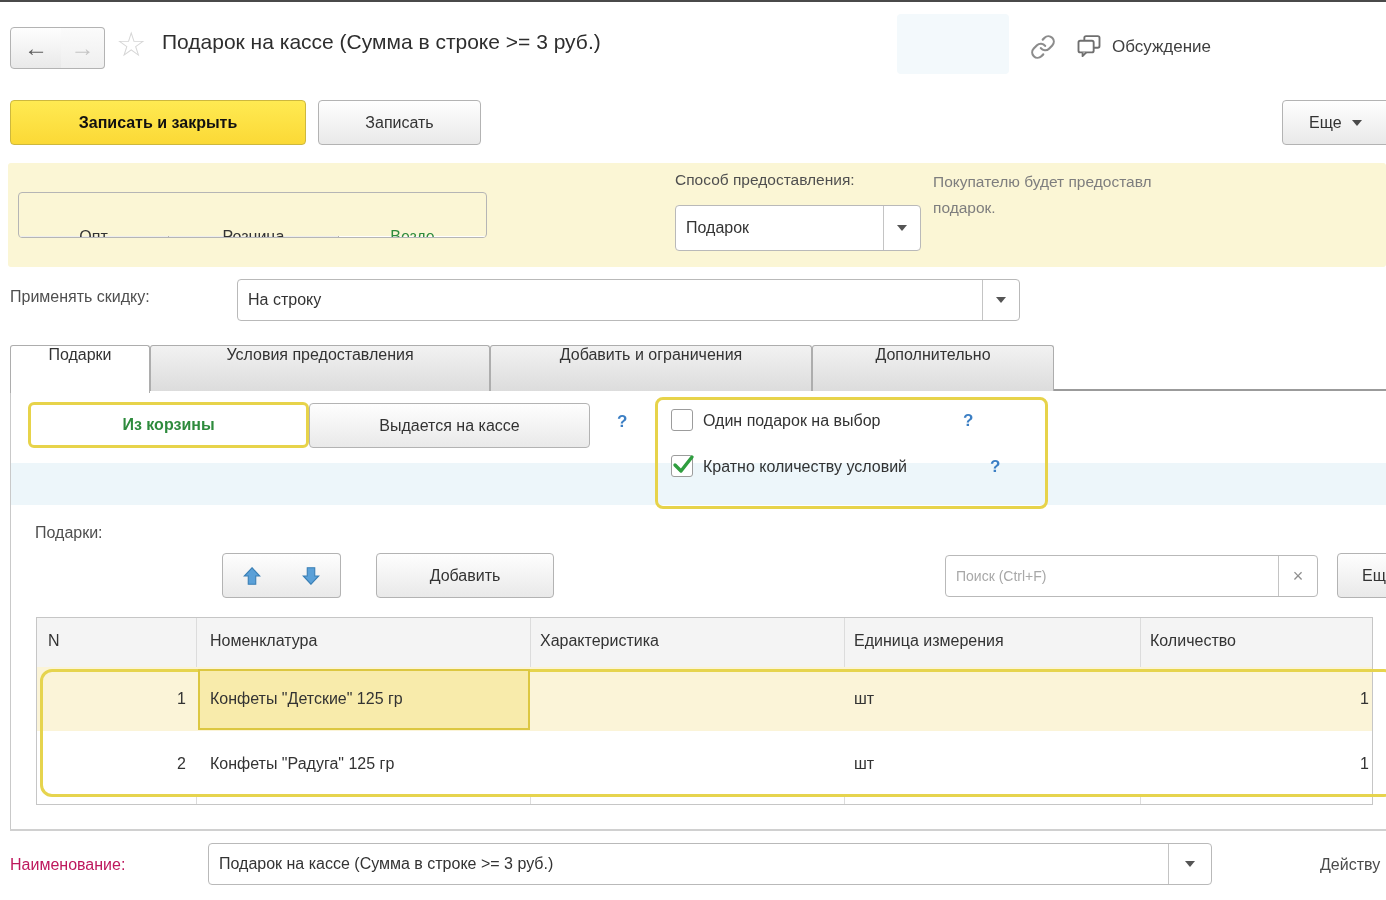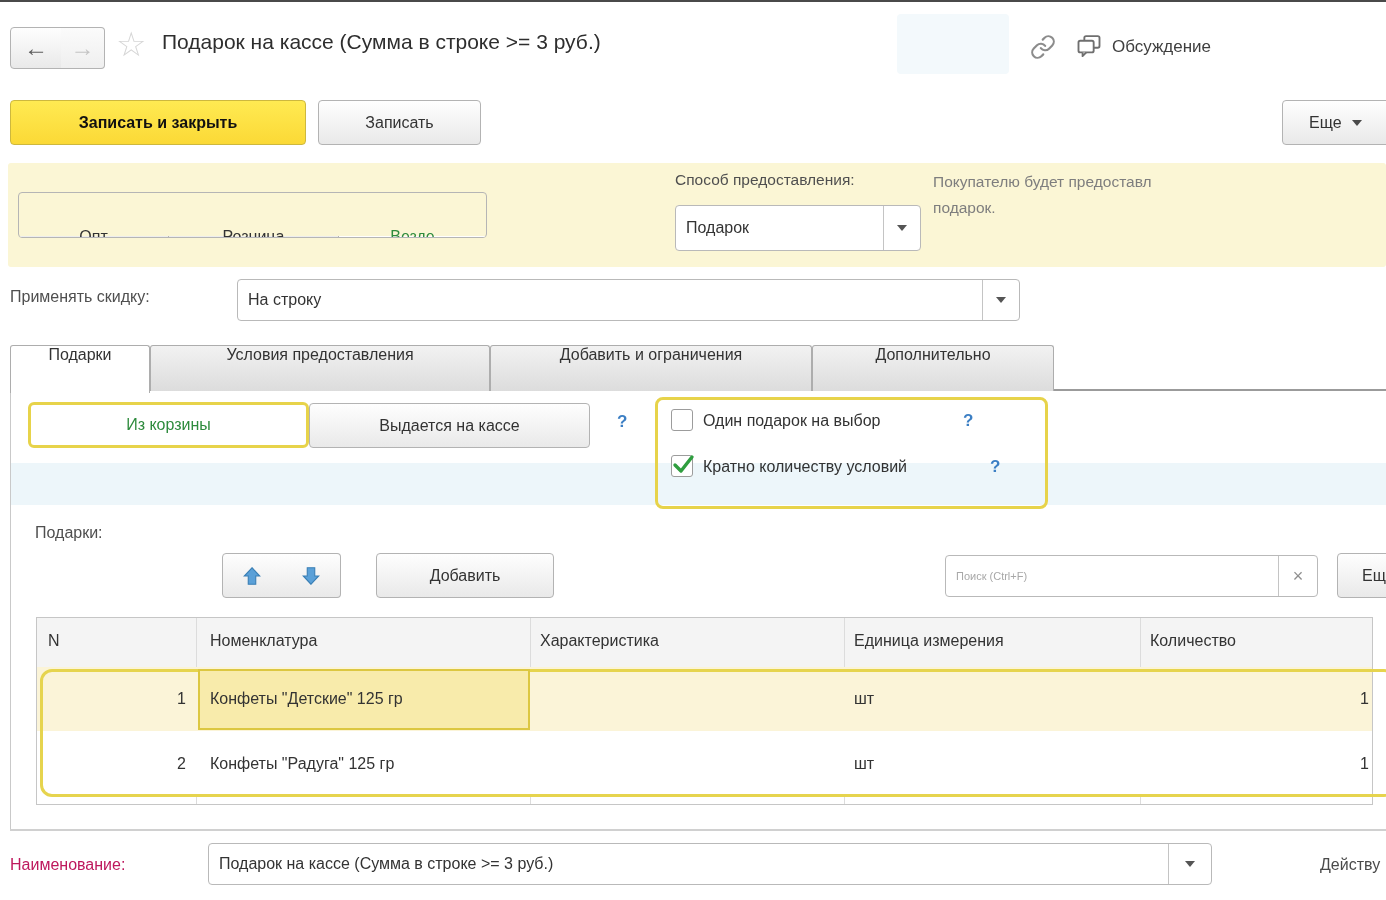--- a/index.html
+++ b/index.html
@@ -26,21 +26,21 @@
            border-right:1px solid #b5b5b5;box-sizing:border-box;margin-top:43px;}
   .seg .sg:last-child{border-right:none;}
   .seg .sel{background:#fff;color:#2e8b3d;}
   
   .tab{position:absolute;display:flex;align-items:flex-start;justify-content:center;box-sizing:border-box;
        background:linear-gradient(#f2f2f2,#dcdcdc);border:1px solid #adadad;border-bottom:none;border-radius:3px 3px 0 0;}
   .tab.active{background:#fff;z-index:3;}
   .label{position:absolute;color:#4f4f4f;white-space:nowrap;}
   .help{color:#3c7fc4;font-weight:bold;font-size:17px;}
   .cbx{position:absolute;width:22px;height:22px;background:#fff;border:1px solid #9c9c9c;border-radius:3px;box-sizing:border-box;}
-  input.search{position:absolute;border:none;outline:none;font-size:11px;font-family:inherit;padding:0 10px;box-sizing:border-box;background:transparent;}
+  input.search{position:absolute;border:none;outline:none;font-size:14px;font-family:inherit;padding:0 10px;box-sizing:border-box;background:transparent;}
   input.search::placeholder{color:#a8a8a8;}
   .cell{position:absolute;white-space:nowrap;overflow:hidden;}
 </style>
 </head>
 <body>
 
 <div class="screen">
   <div class="topline"></div>
 
   <button class="btn navbtn" style="left:10px;top:27px;width:52px;height:42px;">
@@ -114,21 +114,21 @@
   <div class="tab" style="left:490px;top:345px;width:322px;height:46px;">
       <span>Добавить и ограничения</span>
     </div>
   <div class="tab" style="left:812px;top:345px;width:242px;height:46px;">
       <span>Дополнительно</span>
     </div>
 
   <div class="abs" style="left:10px;top:391px;width:1px;height:439px;background:#c9c9c9;"></div>
   <div class="abs" style="left:10px;top:829px;width:1376px;height:2px;background:#d0d0d0;"></div>
 
-  <button class="btn" style="left:28px;top:402px;width:281px;height:46px;background:#fff;border:3px solid #e7d34a;border-radius:6px;color:#2e8b3d;">Из корзины</button>
+  <button class="btn" style="left:28px;top:402px;width:281px;height:46px;background:#fff;border:3px solid #e7d34a;border-radius:6px;color:#2e8b3d;font-weight:bold;">Из корзины</button>
   <button class="btn" style="left:309px;top:403px;width:281px;height:45px;">Выдается на кассе</button>
   <span class="abs help" style="left:617px;top:412px;">?</span>
 
   <div class="abs" style="left:11px;top:463px;width:1375px;height:42px;background:#edf6fa;"></div>
 
   <div class="abs" style="left:655px;top:397px;width:393px;height:112px;border:3px solid #e7d34a;border-radius:8px;box-sizing:border-box;"></div>
   <span class="cbx" style="left:671px;top:409px;"></span>
   <span class="label" style="left:703px;top:412px;color:#333;">Один подарок на выбор</span>
   <span class="abs help" style="left:963px;top:411px;">?</span>
   <span class="cbx" style="left:671px;top:455px;">

